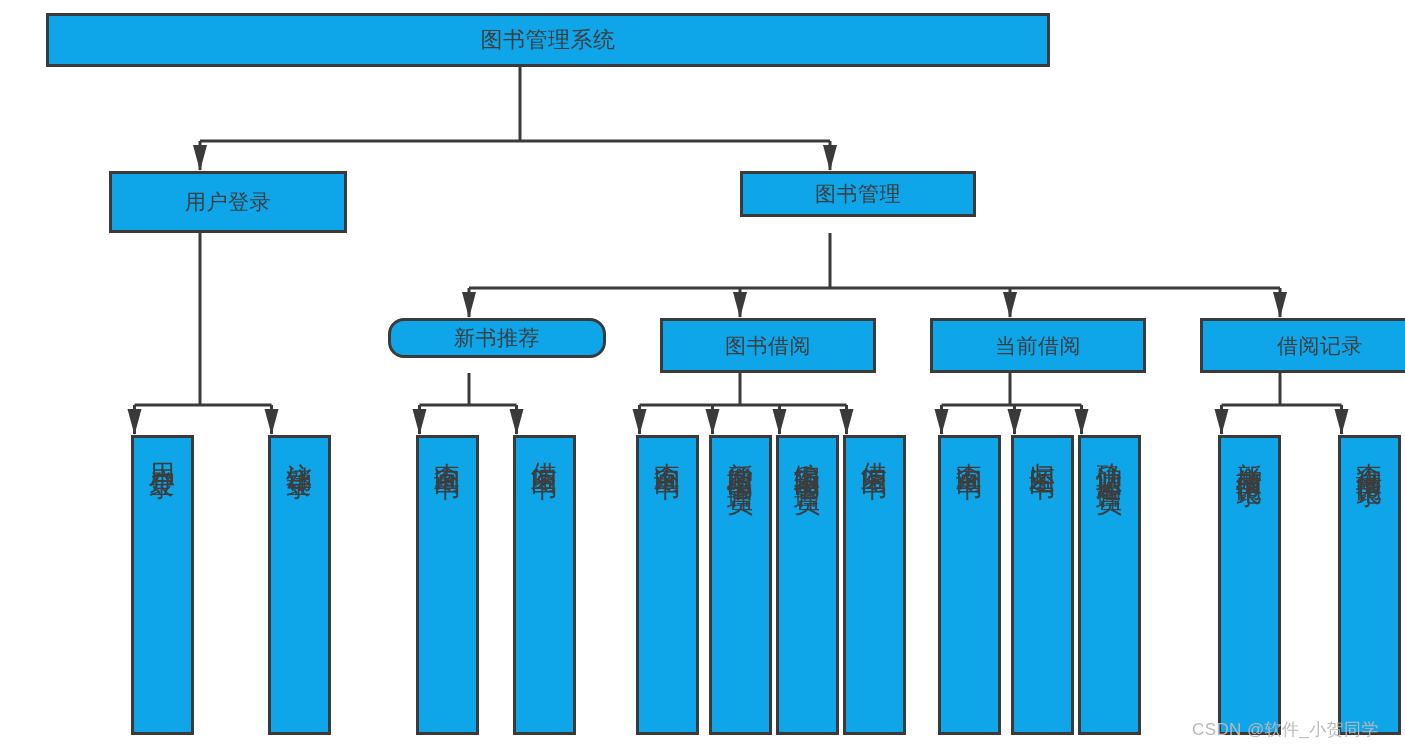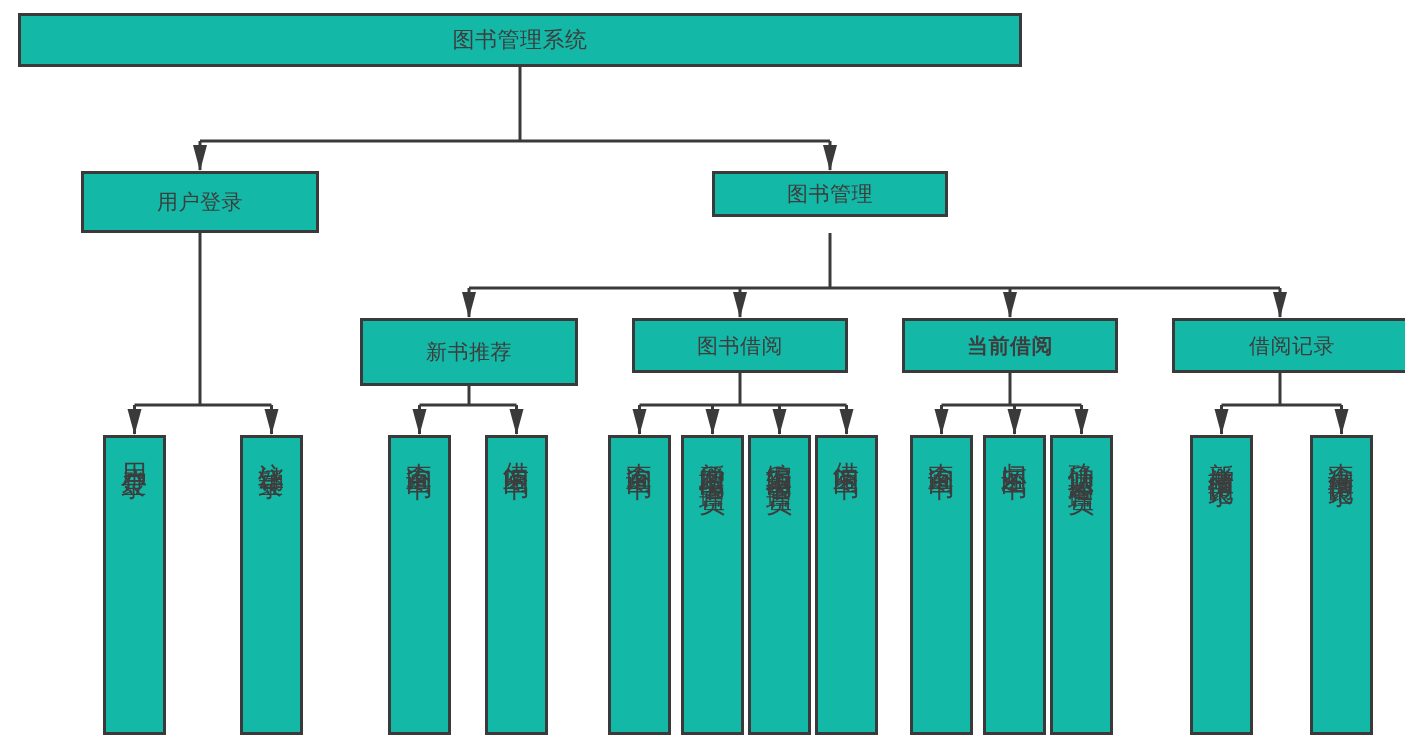--- a/index.html
+++ b/index.html
@@ -22,26 +22,27 @@
     position: absolute;
     top: 0;
     left: 0;
     width: 1405px;
     height: 747px;
     pointer-events: none;
   }
   .node {
     position: absolute;
     box-sizing: border-box;
-    background: #14b8a6;
+    background: #0ea5e9;
     border: 3px solid #3a3a3a;
     display: flex;
     align-items: center;
     justify-content: center;
     color: #3d3d3d;
+    margin-left: 28px;
   }
   .node .label {
     display: block;
     text-align: center;
     line-height: 1.12;
     color: #3d3d3d;
     letter-spacing: 0.5px;
   }
   
   .node.h .label {
@@ -139,27 +140,27 @@
   <div id="node-layer">
       <div class="node h root" style="left: 18px; top: 13px; width: 1004px; height: 54px; border-color: rgb(58, 58, 58);">
         <span class="label" style="color: rgb(61, 61, 61);">图书管理系统</span>
       </div>
       <div class="node h" style="left: 81px; top: 171px; width: 238px; height: 62px; border-color: rgb(58, 58, 58);">
         <span class="label" style="color: rgb(61, 61, 61);">用户登录</span>
       </div>
       <div class="node h" style="left: 712px; top: 171px; width: 236px; height: 46px; border-color: rgb(58, 58, 58);">
         <span class="label" style="color: rgb(61, 61, 61);">图书管理</span>
       </div>
-      <div class="node h" style="left: 360px; top: 318px; width: 218px; height: 68px; border-color: rgb(58, 58, 58);">
+      <div class="node h" style="left: 360px; top: 318px; width: 218px; height: 40px; border-color: rgb(58, 58, 58); border-radius: 16px;">
         <span class="label" style="color: rgb(61, 61, 61);">新书推荐</span>
       </div>
       <div class="node h" style="left: 632px; top: 318px; width: 216px; height: 55px; border-color: rgb(58, 58, 58);">
         <span class="label" style="color: rgb(61, 61, 61);">图书借阅</span>
       </div>
-      <div class="node h" style="left: 902px; top: 318px; width: 216px; height: 55px; border-color: rgb(58, 58, 58); font-weight: bold;">
+      <div class="node h" style="left: 902px; top: 318px; width: 216px; height: 55px; border-color: rgb(58, 58, 58);">
         <span class="label" style="color: rgb(61, 61, 61);">当前借阅</span>
       </div>
       <div class="node h" style="left: 1172px; top: 318px; width: 240px; height: 55px; border-color: rgb(58, 58, 58);">
         <span class="label" style="color: rgb(61, 61, 61);">借阅记录</span>
       </div>
       <div class="node v" style="left: 103px; top: 435px; width: 63px; height: 300px; border-color: rgb(58, 58, 58);">
         <span class="label" style="color: rgb(61, 61, 61);">用户登录</span>
       </div>
       <div class="node v" style="left: 240px; top: 435px; width: 63px; height: 300px; border-color: rgb(58, 58, 58);">
         <span class="label" style="color: rgb(61, 61, 61);">注销登录</span>
@@ -191,13 +192,14 @@
       <div class="node v" style="left: 1050px; top: 435px; width: 63px; height: 300px; border-color: rgb(58, 58, 58);">
         <span class="label" style="color: rgb(61, 61, 61);">确认归还（管理员）</span>
       </div>
       <div class="node v" style="left: 1190px; top: 435px; width: 63px; height: 300px; border-color: rgb(58, 58, 58);">
         <span class="label" style="color: rgb(61, 61, 61);">新增借阅记录</span>
       </div>
       <div class="node v" style="left: 1310px; top: 435px; width: 63px; height: 300px; border-color: rgb(58, 58, 58);">
         <span class="label" style="color: rgb(61, 61, 61);">查询借阅记录</span>
       </div>
     </div>
+  <div class="watermark" style="left: 1192px; top: 718px; color: rgb(185, 185, 185);">CSDN @软件_小贺同学</div>
 </div>
 
 </body></html>

